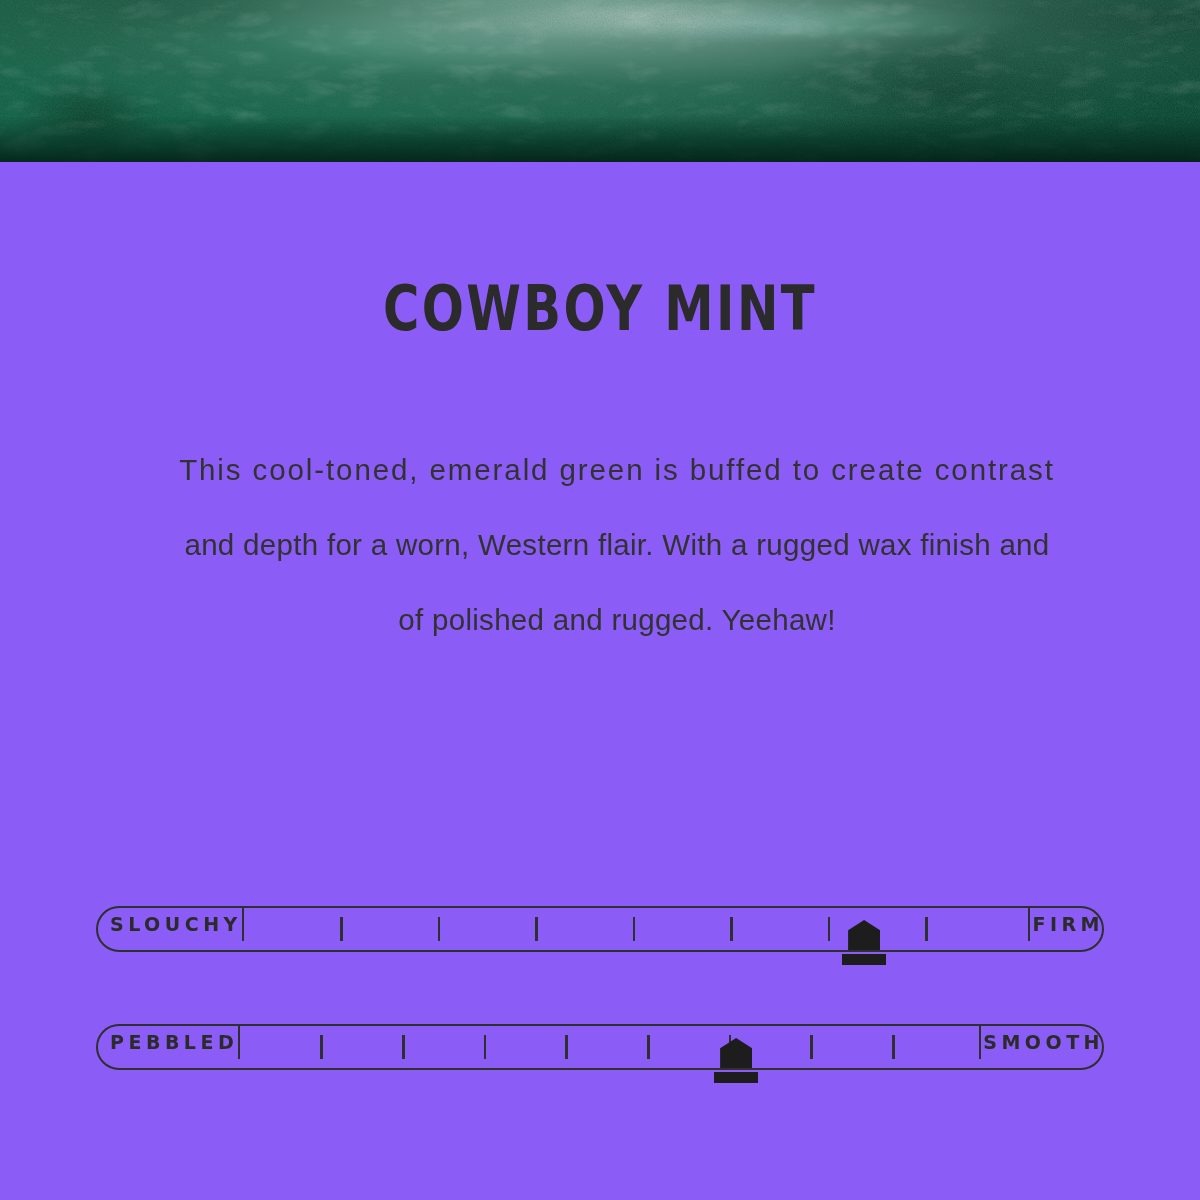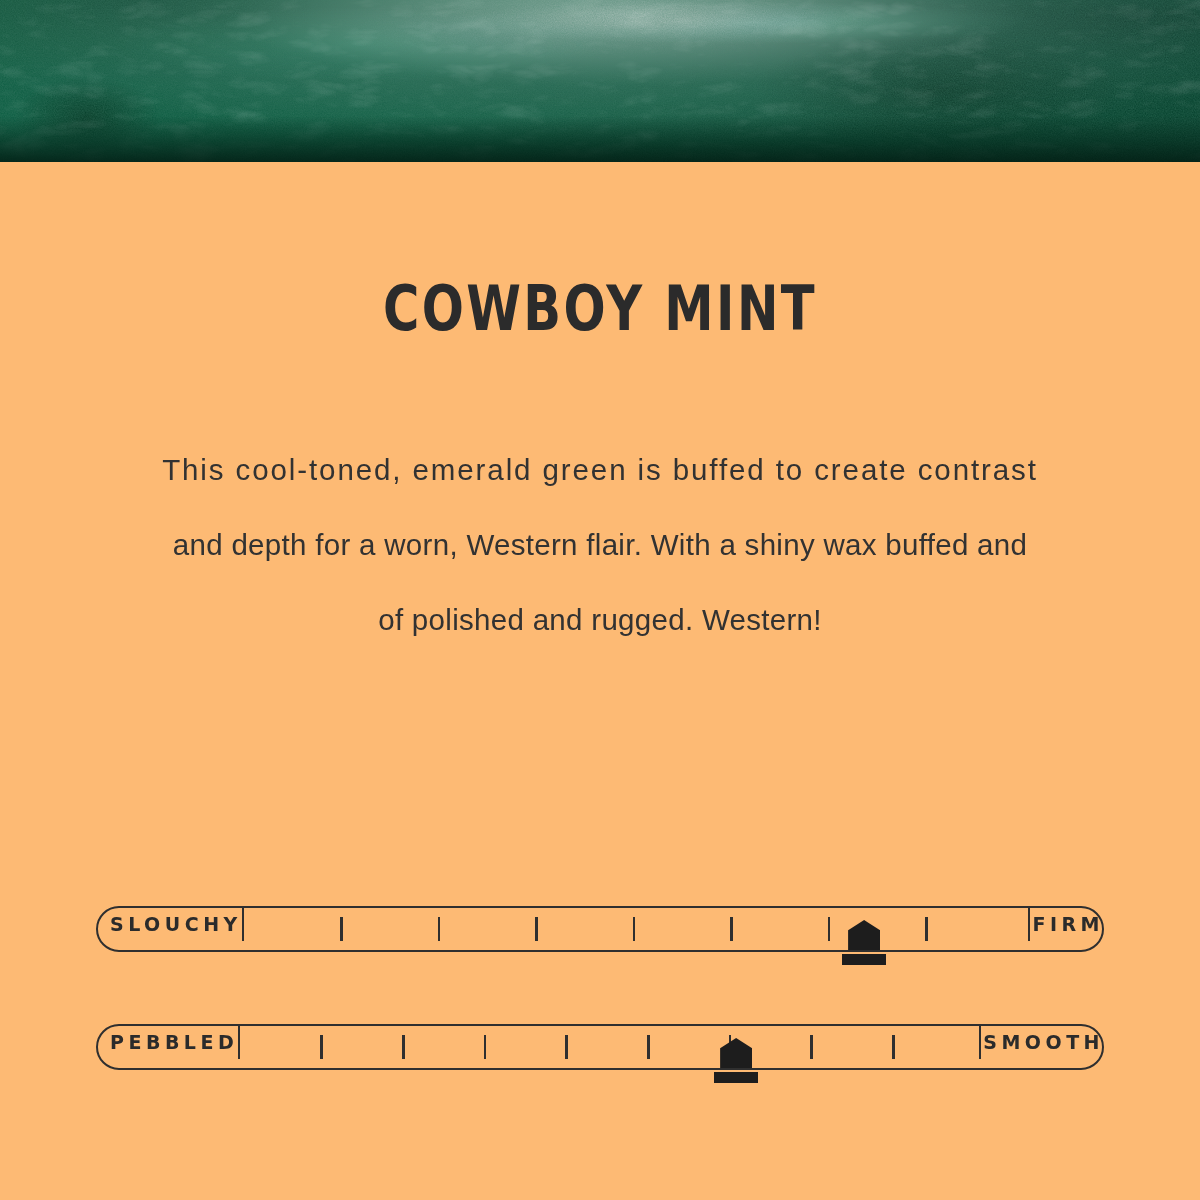--- a/index.html
+++ b/index.html
@@ -12,21 +12,21 @@
     background: #e6e6e6;
     font-family: "Liberation Sans", sans-serif;
     overflow: hidden;
     position: relative;
   }
 
   .page {
     position: relative;
     width: 1200px;
     height: 1200px;
-    background: #fdba74;
+    background: #8b5cf6;
   }
 
   
   .swatch {
     position: absolute;
     left: 0;
     top: 0;
     width: 1200px;
     height: 162px;
     overflow: hidden;
@@ -76,21 +76,21 @@
     letter-spacing: 3px;
     color: #2b2b2b;
     transform: scaleX(0.80);
     transform-origin: 50% 50%;
   }
 
   
   .desc {
     position: absolute;
     top: 432px;
-    left: 112px;
+    left: 129px;
     width: 976px;
     text-align: center;
     color: #323232;
     font-size: 29.5px;
     line-height: 75px;
     letter-spacing: 0.3px;
     font-weight: 400;
   }
   .desc .l1 { letter-spacing: 1.9px; }
 
@@ -201,22 +201,22 @@
       <rect x="0" y="0" width="1200" height="162" filter="url(#grainf)"></rect>
       <rect x="0" y="0" width="1200" height="162" filter="url(#crackf)" opacity="0.35"></rect>
     </svg>
     <div class="bottom-shade"></div>
   </div>
 
   <div class="title">COWBOY MINT</div>
 
   <div class="desc">
     <div class="l1">This cool-toned, emerald green is buffed to create contrast</div>
-    <div>and depth for a worn, Western flair. With a shiny wax buffed and</div>
-    <div>of polished and rugged. Western!</div>
+    <div>and depth for a worn, Western flair. With a rugged wax finish and</div>
+    <div>of polished and rugged. Yeehaw!</div>
   </div>
 
   <div class="slider" id="slider-firmness">
     <div class="track"></div>
     <div class="cap left">SLOUCHY</div>
     <div class="cap right">FIRM</div>
     <div class="ticks">
         <div class="tick" style="left: 244.25px;"></div>
         <div class="tick" style="left: 341.75px;"></div>
         <div class="tick" style="left: 439.25px;"></div>

